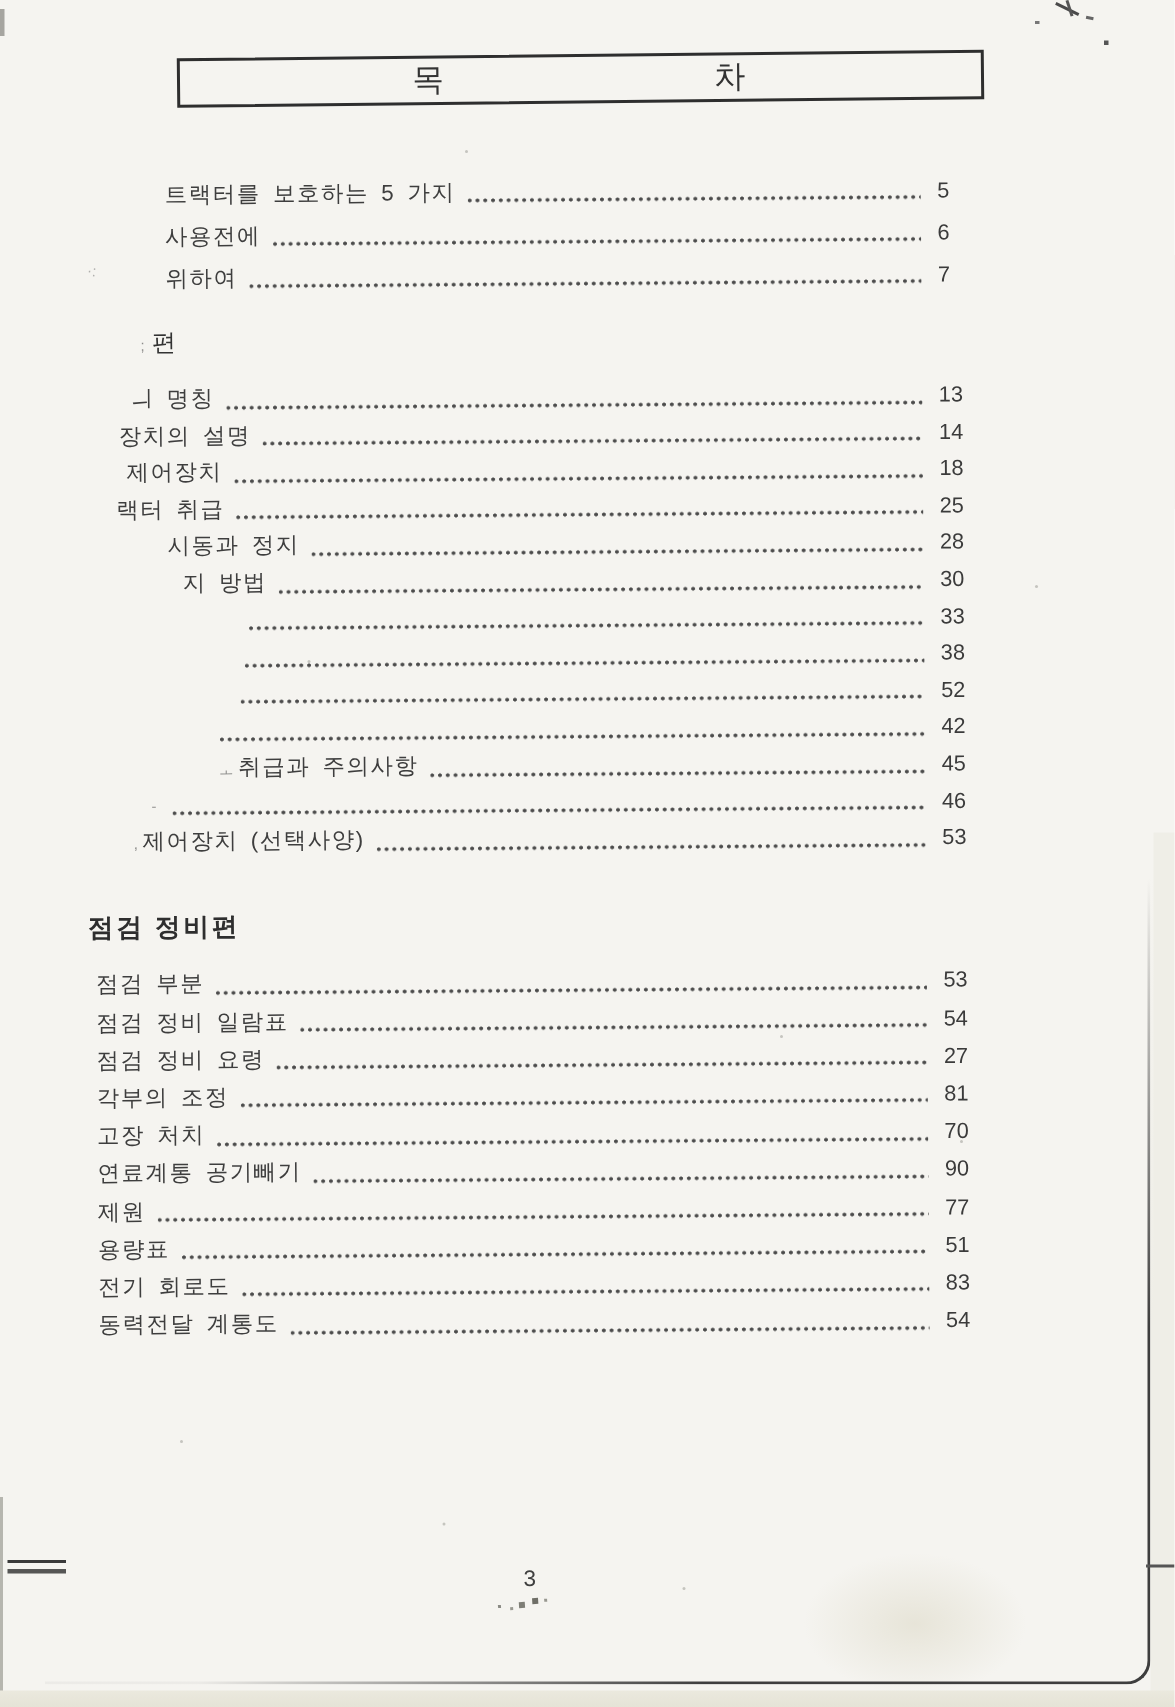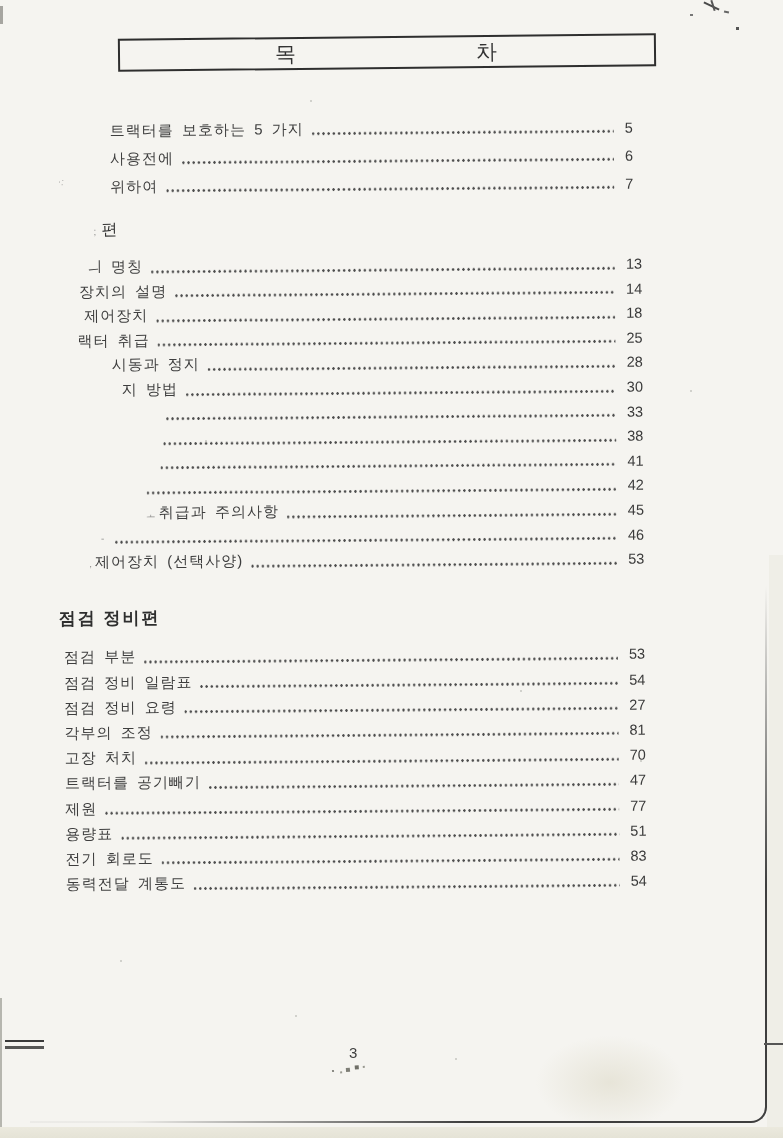--- a/index.html
+++ b/index.html
@@ -136,21 +136,21 @@
         <span class="num">33</span>
       </div>
       <div class="row" style="margin-left:155px">
         <span class="lbl"></span>
         <span class="leader"></span>
         <span class="num">38</span>
       </div>
       <div class="row" style="margin-left:152px">
         <span class="lbl"></span>
         <span class="leader"></span>
-        <span class="num">41</span>
+        <span class="num">52</span>
       </div>
       <div class="row" style="margin-left:138px">
         <span class="lbl"></span>
         <span class="leader"></span>
         <span class="num">42</span>
       </div>
       <div class="row" style="margin-left:145px">
         <span class="cut-mark">ㅗ</span>
         <span class="lbl">취급과 주의사항</span>
         <span class="leader"></span>
@@ -192,23 +192,23 @@
         <span class="lbl">각부의 조정</span>
         <span class="leader"></span>
         <span class="num">81</span>
       </div>
       <div class="row" style="margin-left:62px">
         <span class="lbl">고장 처치</span>
         <span class="leader"></span>
         <span class="num">70</span>
       </div>
       <div class="row" style="margin-left:62px">
-        <span class="lbl">트랙터를 공기빼기</span>
-        <span class="leader"></span>
-        <span class="num">47</span>
+        <span class="lbl">연료계통 공기빼기</span>
+        <span class="leader"></span>
+        <span class="num">90</span>
       </div>
       <div class="row" style="margin-left:62px">
         <span class="lbl">제원</span>
         <span class="leader"></span>
         <span class="num">77</span>
       </div>
       <div class="row" style="margin-left:62px">
         <span class="lbl">용량표</span>
         <span class="leader"></span>
         <span class="num">51</span>

